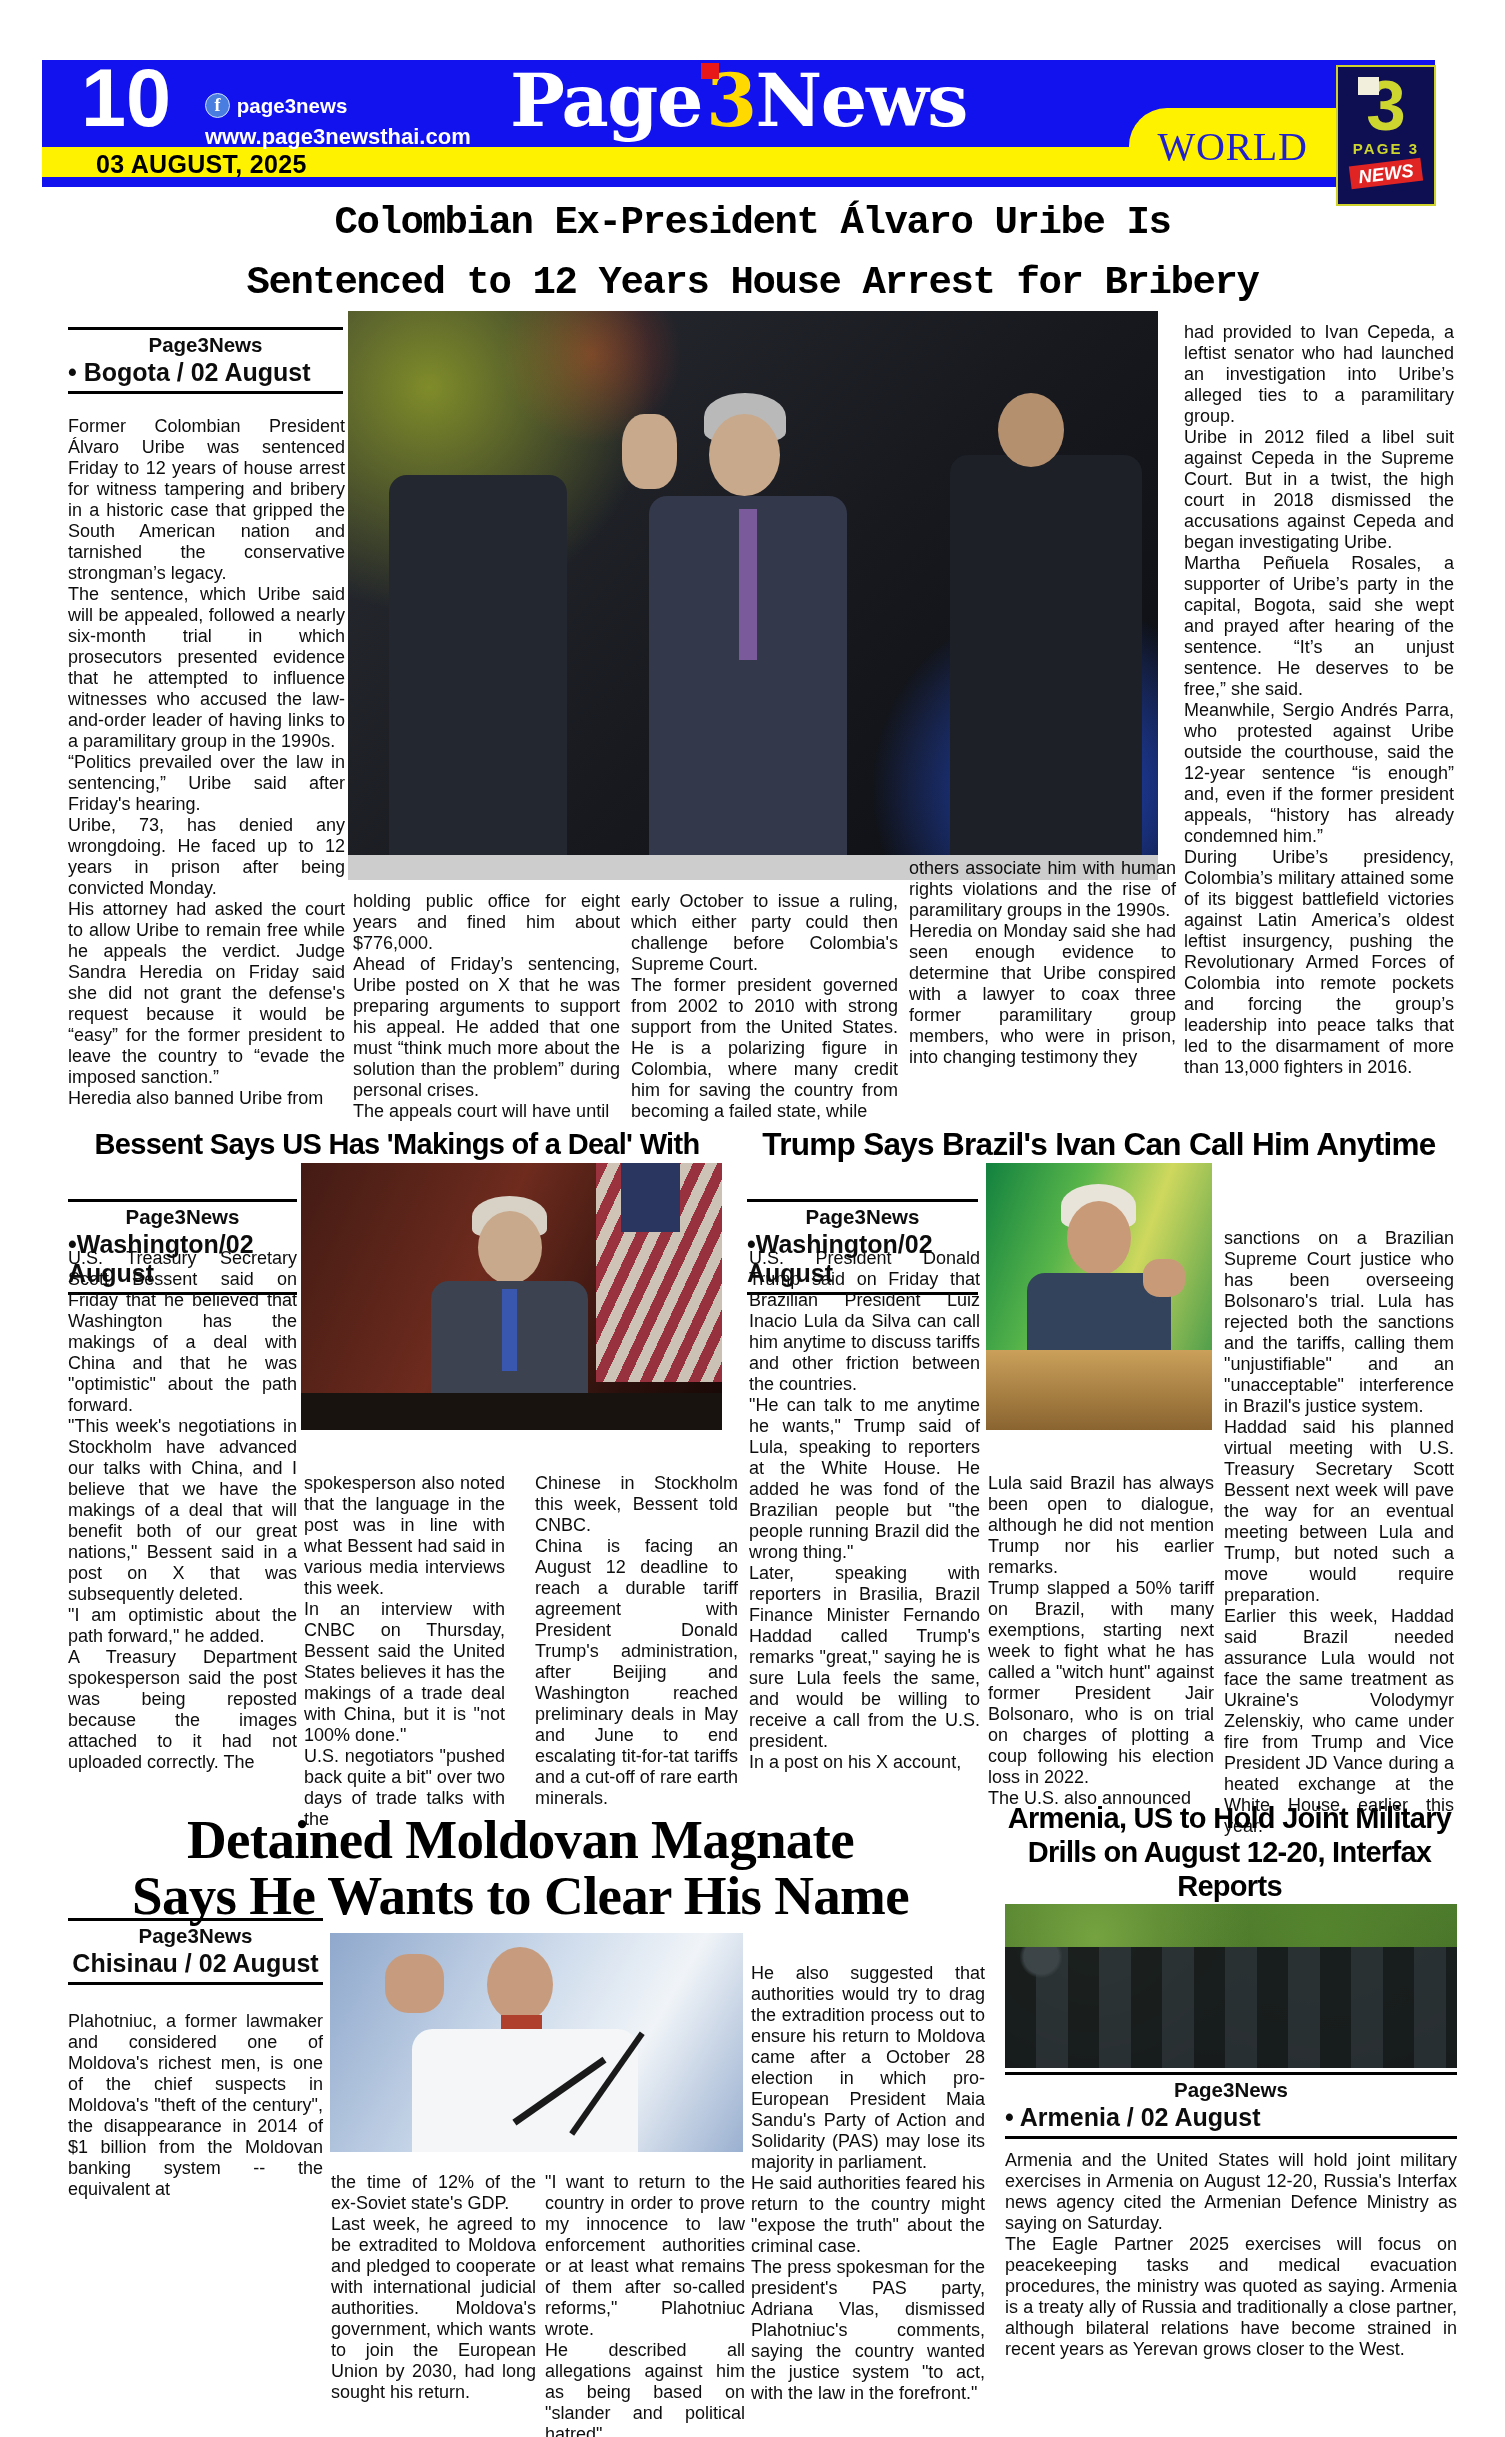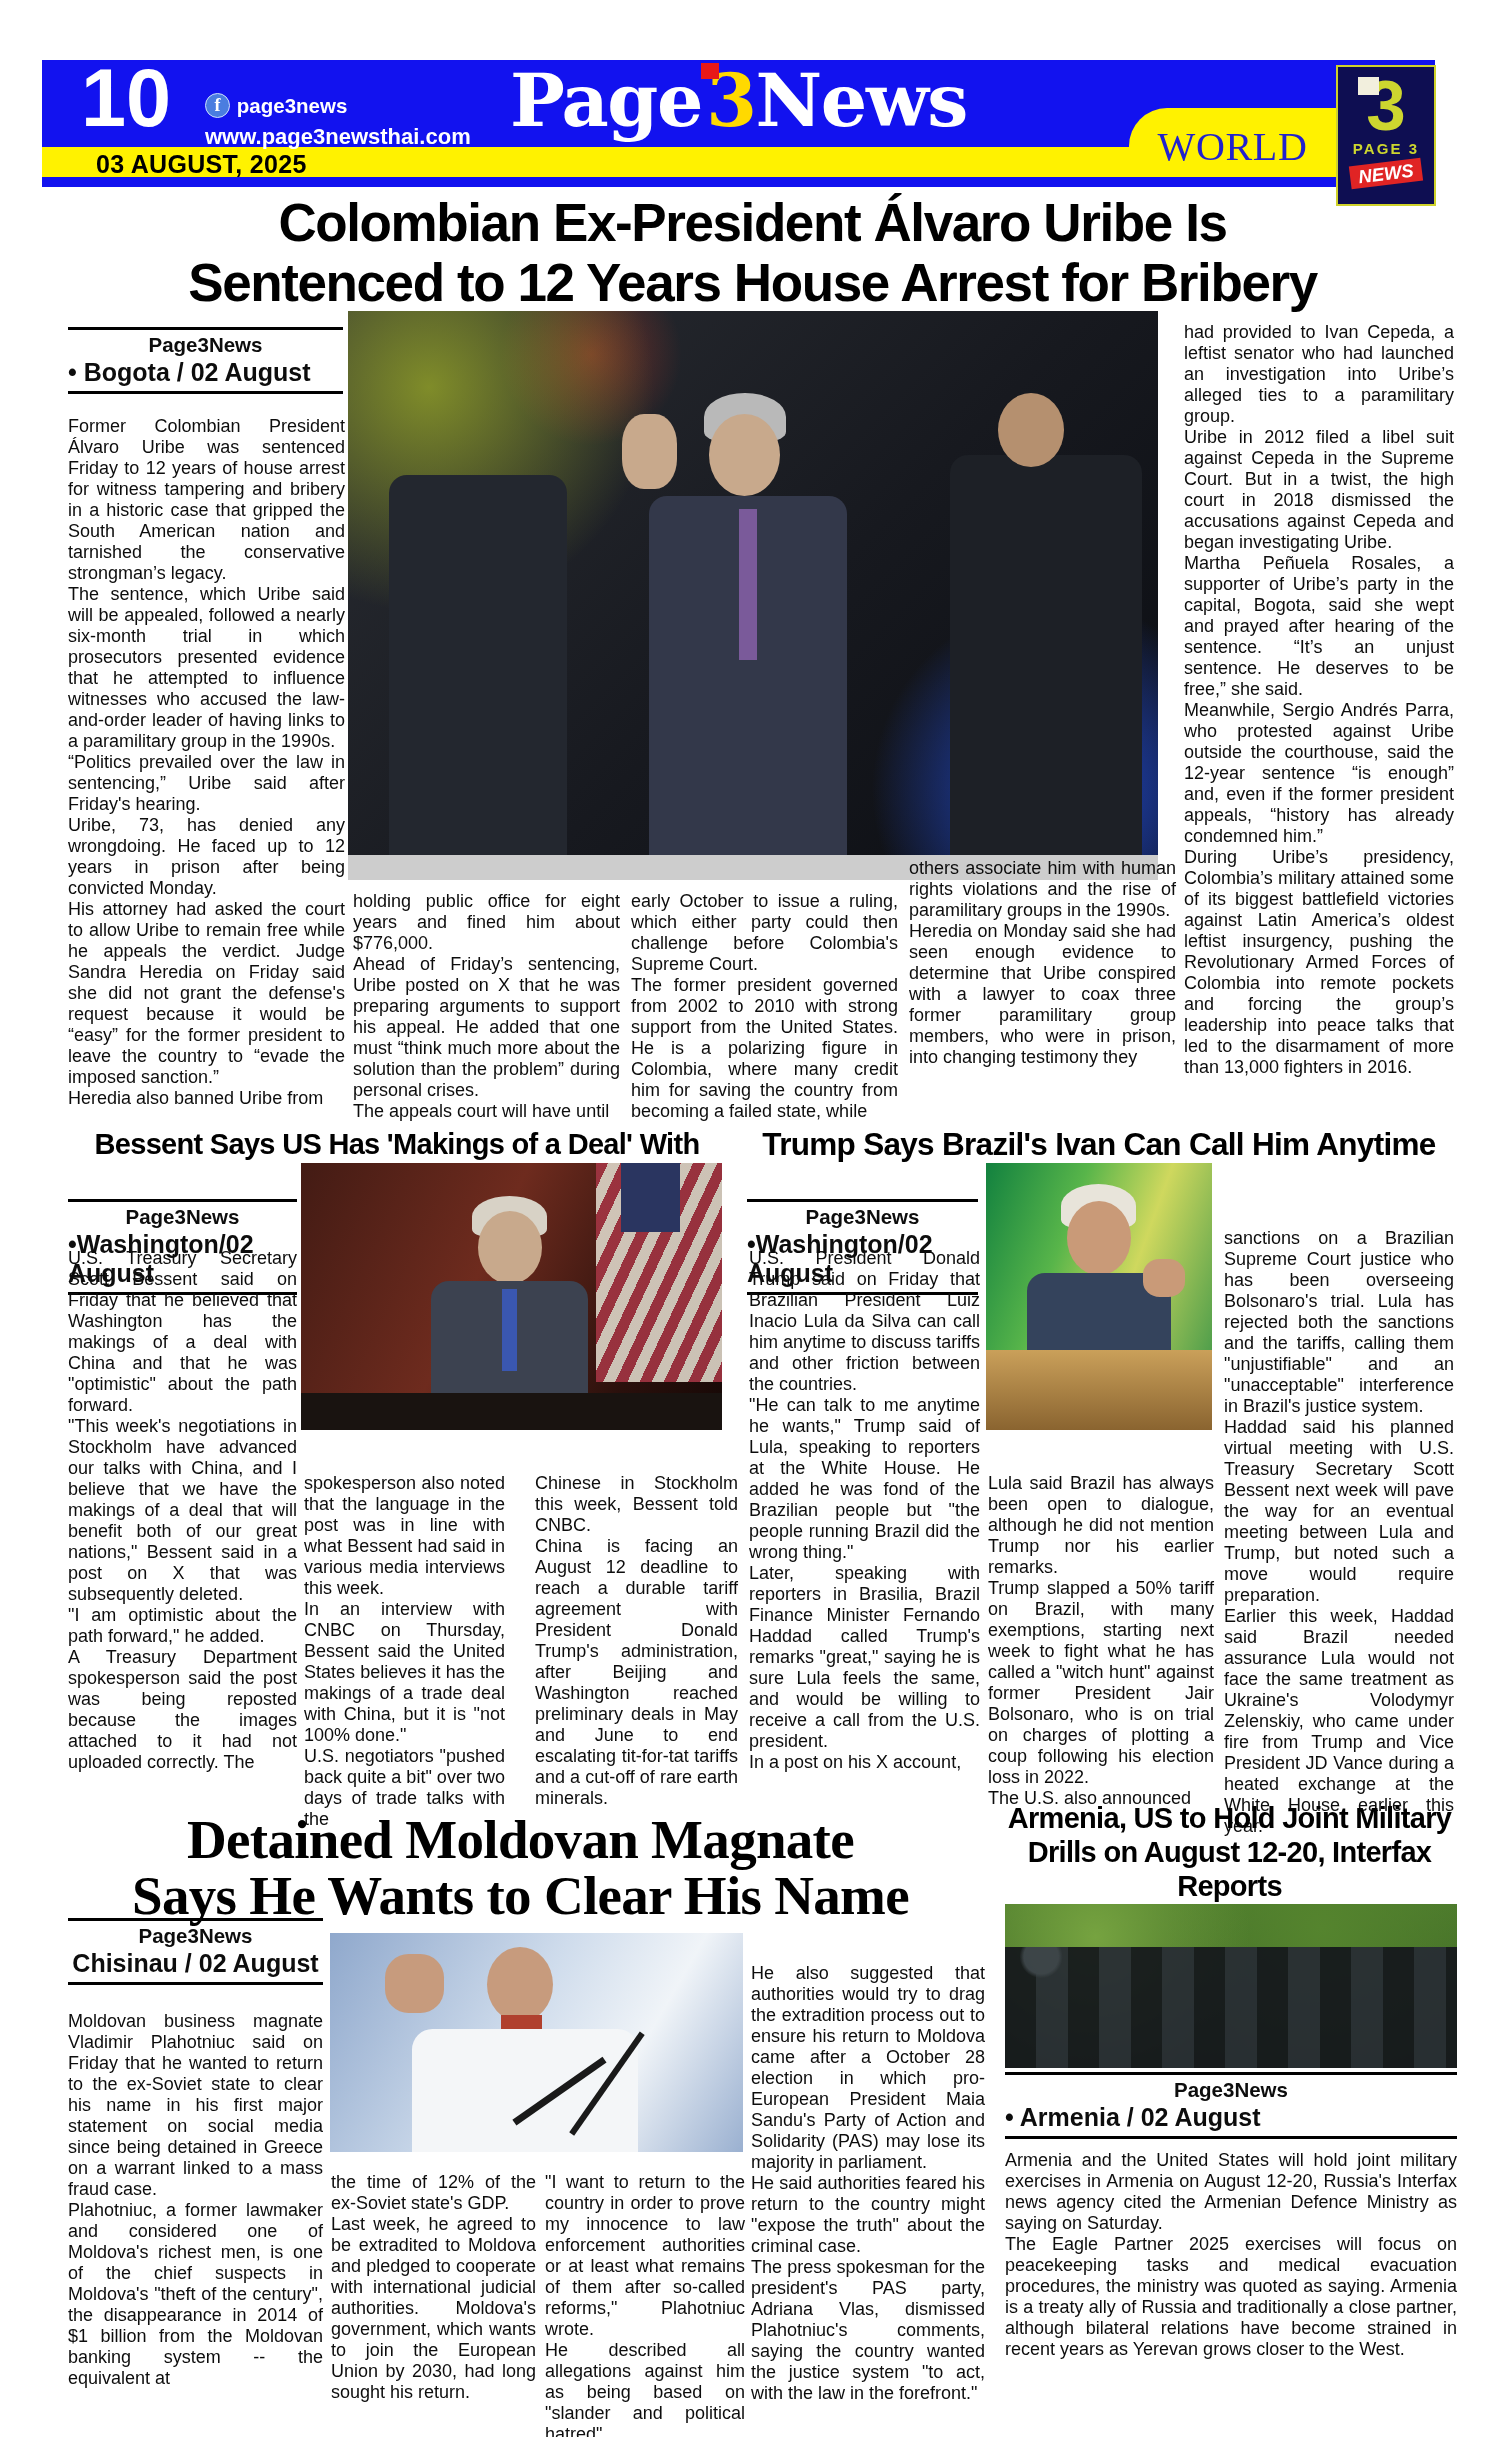--- a/index.html
+++ b/index.html
@@ -32,21 +32,21 @@
               border:2.7px solid #cfd22a;box-sizing:border-box;text-align:center;z-index:5;}
   .cl-3{position:relative;display:inline-block;margin-top:5.5px;color:#cdd62f;
         font-size:71px;font-weight:800;line-height:66px;}
   .cl-sq{position:absolute;left:-8.2px;top:4.1px;width:20.5px;height:18px;background:#f2efdd;}
   .cl-page{color:#cdd62f;font-size:15px;font-weight:700;letter-spacing:2.1px;margin-top:1.4px;text-align:center;}
   .cl-news{display:inline-block;background:#e02424;color:#fff;font-style:italic;font-weight:800;
            font-size:18.5px;transform:rotate(-7deg);padding:0.7px 8.2px;margin-top:5.5px;}
 
   
   .headline{font-weight:700;color:#000;text-align:center;letter-spacing:-0.7px;}
-  .hl-main{left:60px;top:193px;width:1385px;font-size:53px;line-height:60px;letter-spacing:-1.4px;}
+  .hl-main{left:60px;top:193px;width:1385px;font-size:39px;line-height:60px;letter-spacing:-1.4px;font-family:Liberation Mono, monospace;}
   .hl-bessent{left:60px;top:1126px;width:674px;font-size:29px;line-height:36px;}
   .hl-lula{left:743px;top:1126px;width:712px;font-size:31.5px;line-height:36px;}
   .hl-moldova{left:55px;top:1812px;width:931px;font-family:"Liberation Serif",serif;
               font-size:55px;line-height:56px;letter-spacing:-0.7px;}
   .hl-armenia{left:1001px;top:1801px;width:457px;font-size:29px;line-height:34px;}
 
   .byline{border-top:3.4px solid #000;border-bottom:3.4px solid #000;padding:2.1px 0 4.1px;}
   .byline .src{text-align:center;font-weight:700;font-size:20.5px;line-height:26px;}
   .byline .dl{font-weight:700;font-size:25px;line-height:29px;}
   .byline .dl.center{text-align:center;}
@@ -261,21 +261,20 @@
   <div class="photo ph-moldova" style="left:330px;top:1933px;width:413px;height:219px;">
     <div class="pfig head-c" style="left:157px;top:13.7px;width:66px;height:75px;background:#c79b7d;"></div>
     <div class="pfig" style="left:171px;top:82px;width:41px;height:20.5px;background:#b0402e;"></div>
     <div class="pfig shirt-w" style="left:82px;top:96px;width:226px;height:123px;"></div>
     <div class="pfig hand-c" style="left:55px;top:20.5px;width:59px;height:59px;background:#c79b7d;"></div>
     <div class="pfig mic-b" style="left:226px;top:103px;width:6.8px;height:110px;"></div>
     <div class="pfig mic-b" style="left:274px;top:89px;width:5.5px;height:123px;transform:rotate(35deg);"></div>
   </div>
 
   <div class="abs body-col" style="left:68px;top:2011px;width:255px;">
-      <p class="para">Moldovan business magnate Vladimir Plahotniuc said on Friday that he wanted to return to the ex-Soviet state to clear his name in his first major statement on social media since being detained in Greece on a warrant linked to a mass fraud case.</p>
       <p class="para">Plahotniuc, a former lawmaker and considered one of Moldova's richest men, is one of the chief suspects in Moldova's "theft of the century", the disappearance in 2014 of $1 billion from the Moldovan banking system -- the equivalent at</p>
     </div>
   <div class="abs body-col" style="left:331px;top:2172px;width:205px;">
       <p class="para">the time of 12% of the ex-Soviet state's GDP.</p>
       <p class="para">Last week, he agreed to be extradited to Moldova and pledged to cooperate with international judicial authorities. Moldova's government, which wants to join the European Union by 2030, had long sought his return.</p>
     </div>
   <div class="abs body-col" style="left:545px;top:2172px;width:200px;">
       <p class="para">"I want to return to the country in order to prove my innocence to law enforcement authorities or at least what remains of them after so-called reforms," Plahotniuc wrote.</p>
       <p class="para">He described all allegations against him as being based on "slander and political hatred".</p>
     </div>

